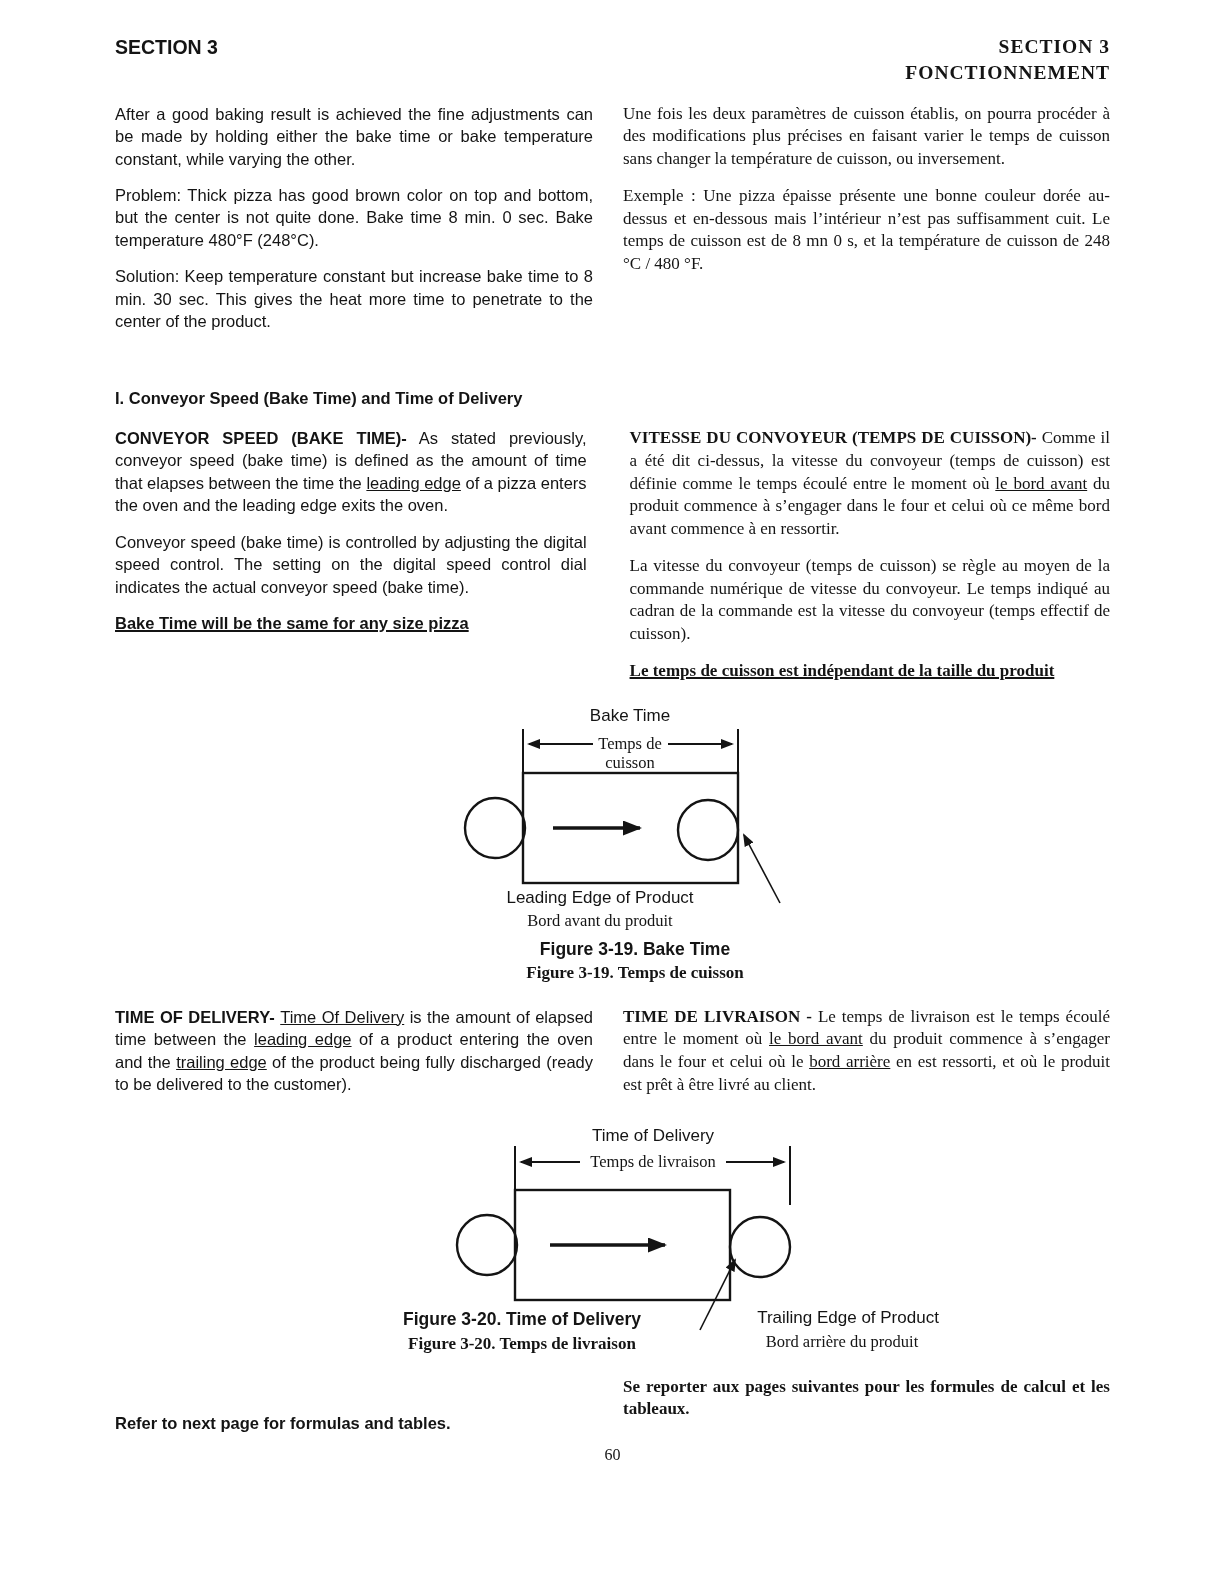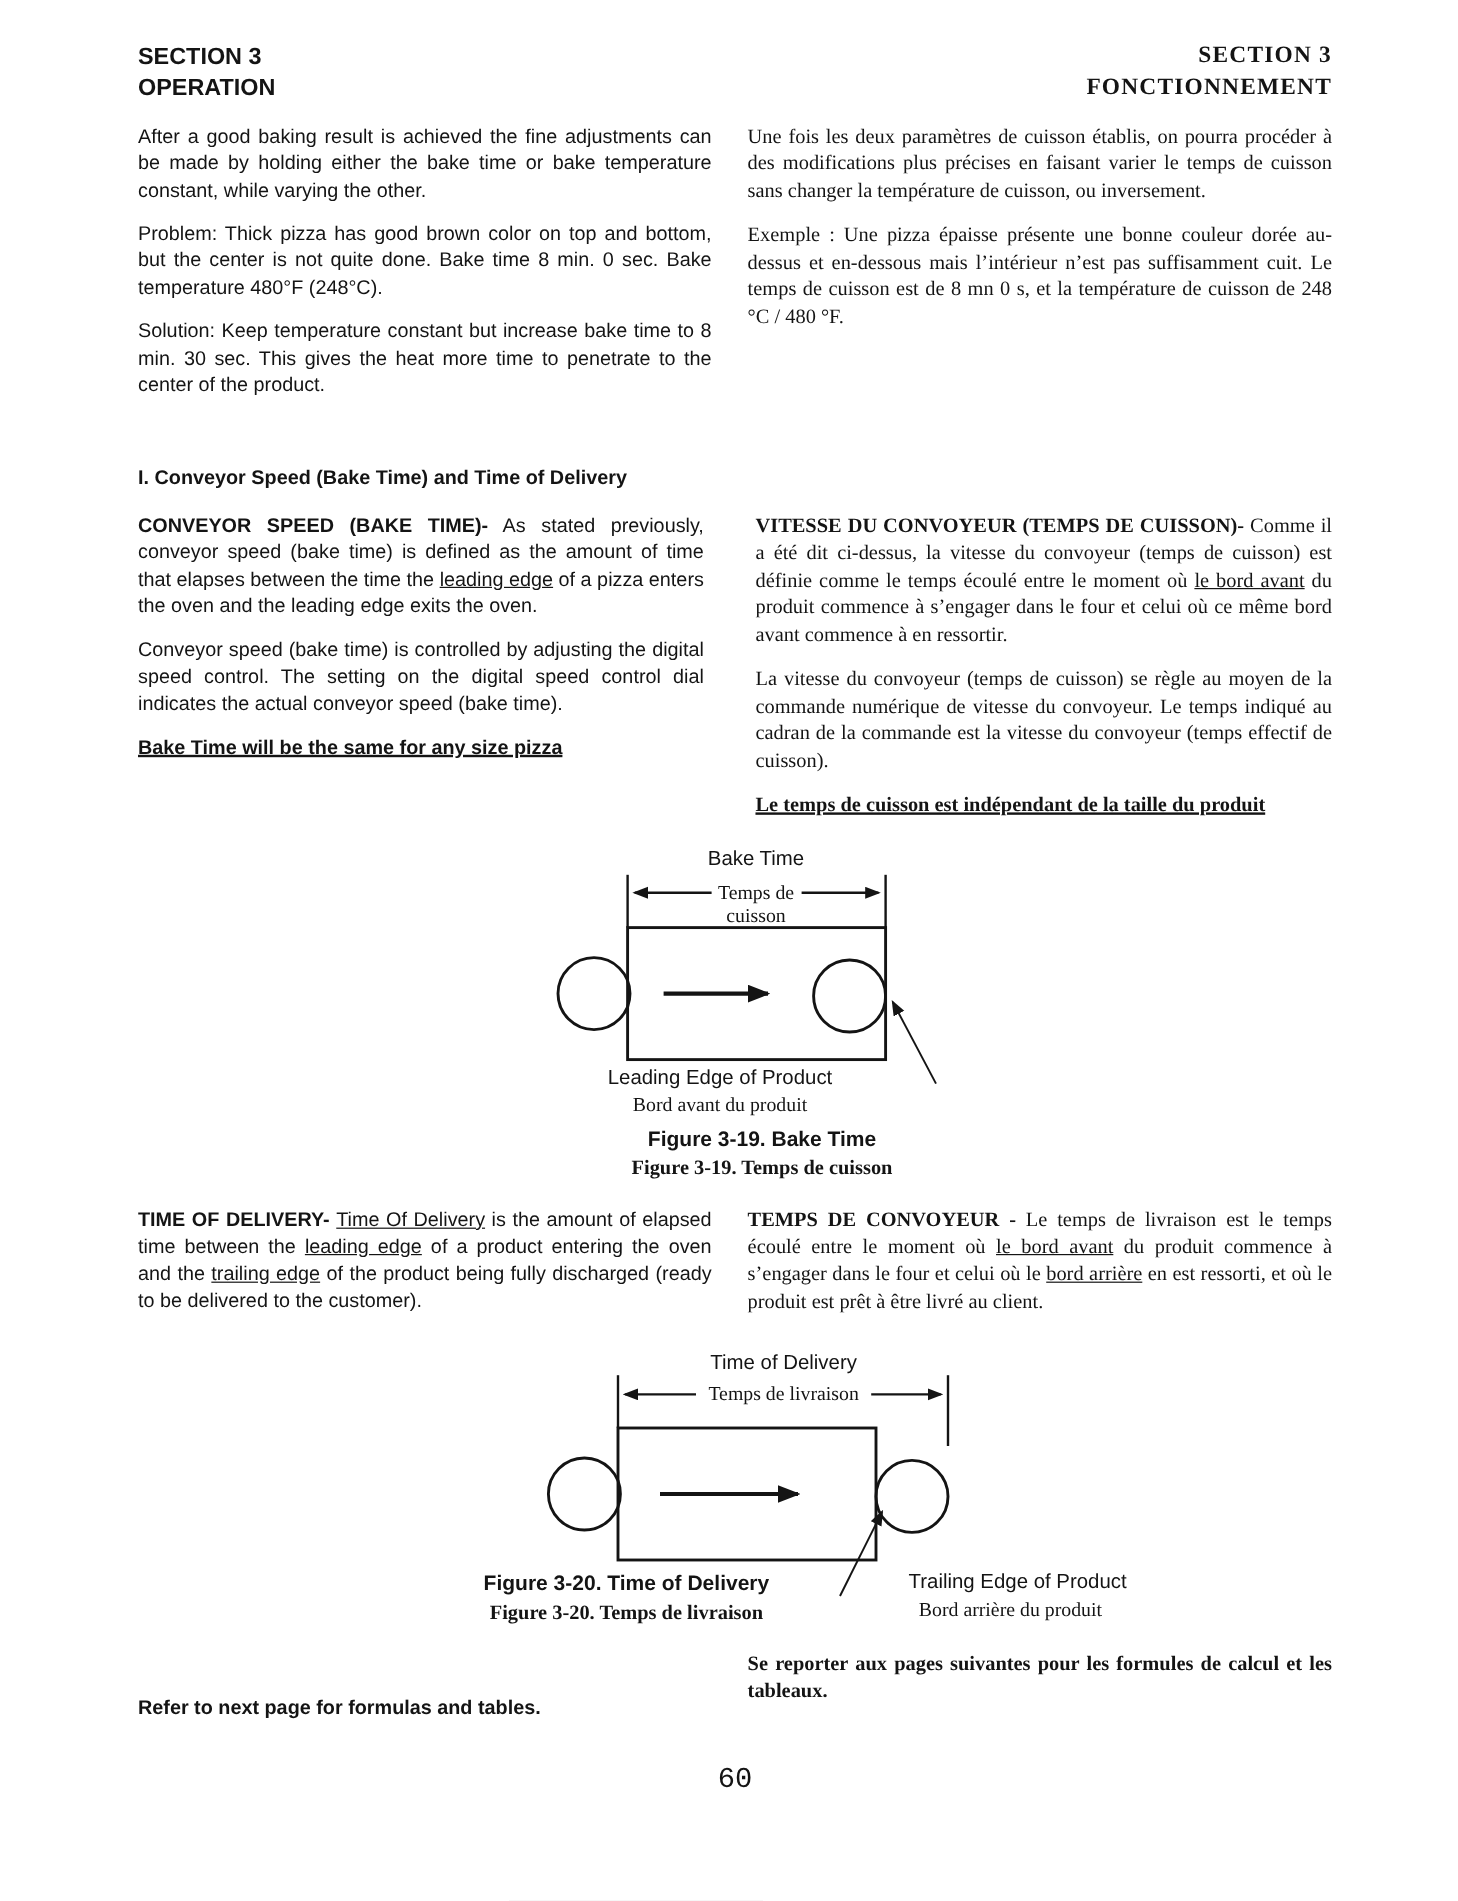--- a/index.html
+++ b/index.html
@@ -31,32 +31,31 @@
   .fig-svg .ptr { stroke:#141414; stroke-width:1.6; fill:none; }
   .fig-svg text { fill:#141414; }
   .t-sans { font-family:"Liberation Sans", sans-serif; font-size:17px; }
   .t-serif { font-family:"Liberation Serif", serif; font-size:16.5px; }
   .t-cap-sans { font-family:"Liberation Sans", sans-serif; font-size:17.5px; font-weight:bold; }
   .t-cap-serif { font-family:"Liberation Serif", serif; font-size:17px; font-weight:bold; }
   .row-delivery { margin-top:16px; }
   .row-refer { margin-top:16px; }
   .refer-en { font-weight:bold; margin-top:36px; }
   .refer-fr { font-weight:bold; }
-  .page-number { text-align:center; font-family:Liberation Mono, monospace; font-size:24px; margin-top:36px; }
+  .page-number { text-align:center; font-family:Liberation Serif, serif; font-size:16px; margin-top:12px; }
 </style>
 </head>
 <body>
 
 <div class="page">
 
   <div class="cols">
     <div class="col-en">
       <div class="hdr">
         <div>SECTION 3</div>
-        <div>OPERATION</div>
       </div>
     </div>
     <div class="col-fr">
       <div class="hdr right">
         <div>SECTION 3</div>
         <div>FONCTIONNEMENT</div>
       </div>
     </div>
   </div>
 
@@ -118,21 +117,21 @@
       <text class="t-cap-sans" x="285" y="250" text-anchor="middle">Figure 3-19. Bake Time</text>
       <text class="t-cap-serif" x="285" y="273" text-anchor="middle">Figure 3-19. Temps de cuisson</text>
     </svg>
   </div>
 
   <div class="cols row-delivery">
     <div class="col-en">
       <p><span class="b">TIME OF DELIVERY- </span><span class="u">Time Of Delivery</span><span> is the amount of elapsed time between the </span><span class="u">leading edge</span><span> of a product entering the oven and the </span><span class="u">trailing edge</span><span> of the product being fully discharged (ready to be delivered to the customer).</span></p>
     </div>
     <div class="col-fr">
-      <p><span class="b">TEMPS DE CONVOYEUR - </span><span>Le temps de livraison est le temps écoulé entre le moment où </span><span class="u">le bord avant</span><span> du produit commence à s’engager dans le four et celui où le </span><span class="u">bord arrière</span><span> en est ressorti, et où le produit est prêt à être livré au client.</span></p>
+      <p><span class="b">TIME DE LIVRAISON - </span><span>Le temps de livraison est le temps écoulé entre le moment où </span><span class="u">le bord avant</span><span> du produit commence à s’engager dans le four et celui où le </span><span class="u">bord arrière</span><span> en est ressorti, et où le produit est prêt à être livré au client.</span></p>
     </div>
   </div>
 
   <div class="fig-wrap fig2">
     <svg class="fig-svg" width="620" height="235" viewBox="0 0 620 235">
       <defs>
         <marker id="m2" markerWidth="13" markerHeight="11" refX="11" refY="5" orient="auto" markerUnits="userSpaceOnUse">
           <path d="M0,0 L13,5 L0,10 z" fill="#141414"></path>
         </marker>
         <marker id="m2big" markerWidth="19" markerHeight="16" refX="17" refY="7.5" orient="auto" markerUnits="userSpaceOnUse">

